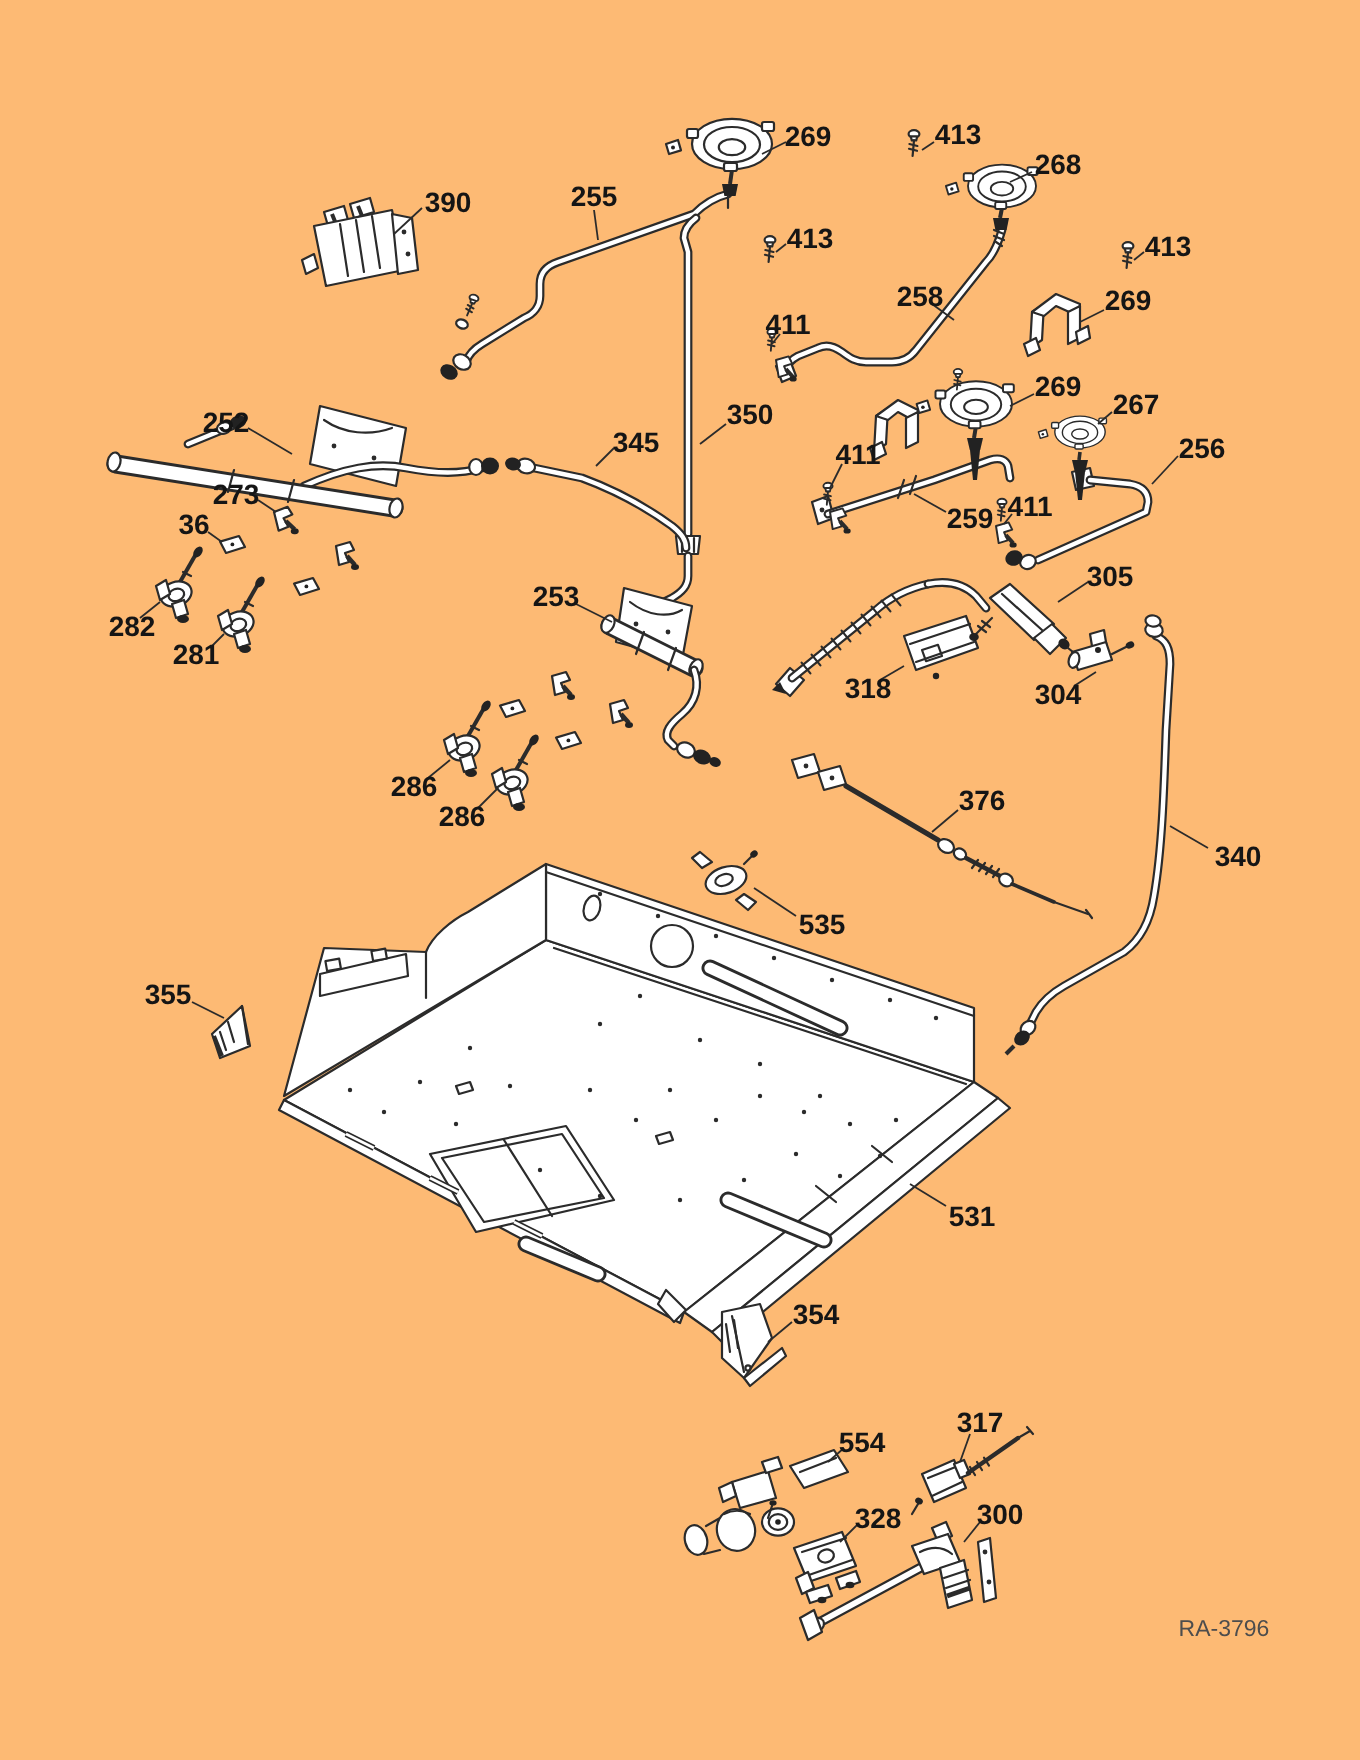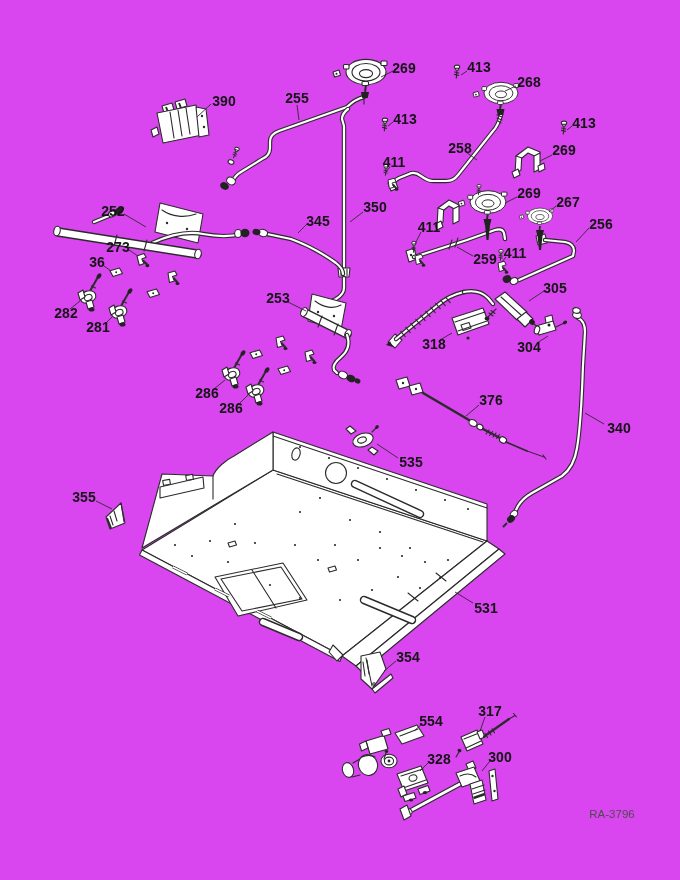--- a/index.html
+++ b/index.html
@@ -1,16 +1,16 @@
 <!DOCTYPE html>
 <html><head>
 <meta charset="utf-8">
 <style>
   html,body{margin:0;padding:0;background:#fff;}
-  .stage{position:relative;width:680px;height:880px;background:#d946ef;overflow:hidden;}
+  .stage{position:relative;width:680px;height:880px;background:#fdba74;overflow:hidden;}
   svg{position:absolute;left:0;top:0;}
   .ln{fill:none;stroke:#2b2b2b;stroke-width:1.1;stroke-linejoin:round;stroke-linecap:round;}
   .fw{fill:#ffffff;stroke:#2b2b2b;stroke-width:1.1;stroke-linejoin:round;}
   .fd{fill:#222222;stroke:none;}
   .tube-o{fill:none;stroke:#2b2b2b;stroke-width:4.4;stroke-linecap:round;stroke-linejoin:round;}
   .tube-i{fill:none;stroke:#ffffff;stroke-width:2.2;stroke-linecap:round;stroke-linejoin:round;}
   .pipe-o{fill:none;stroke:#2b2b2b;stroke-width:9.5;stroke-linecap:round;}
   .pipe-i{fill:none;stroke:#ffffff;stroke-width:6.6;stroke-linecap:round;}
   .slot-o{fill:none;stroke:#2b2b2b;stroke-width:8.5;stroke-linecap:round;}
   .slot-i{fill:none;stroke:#ffffff;stroke-width:5.6;stroke-linecap:round;}

